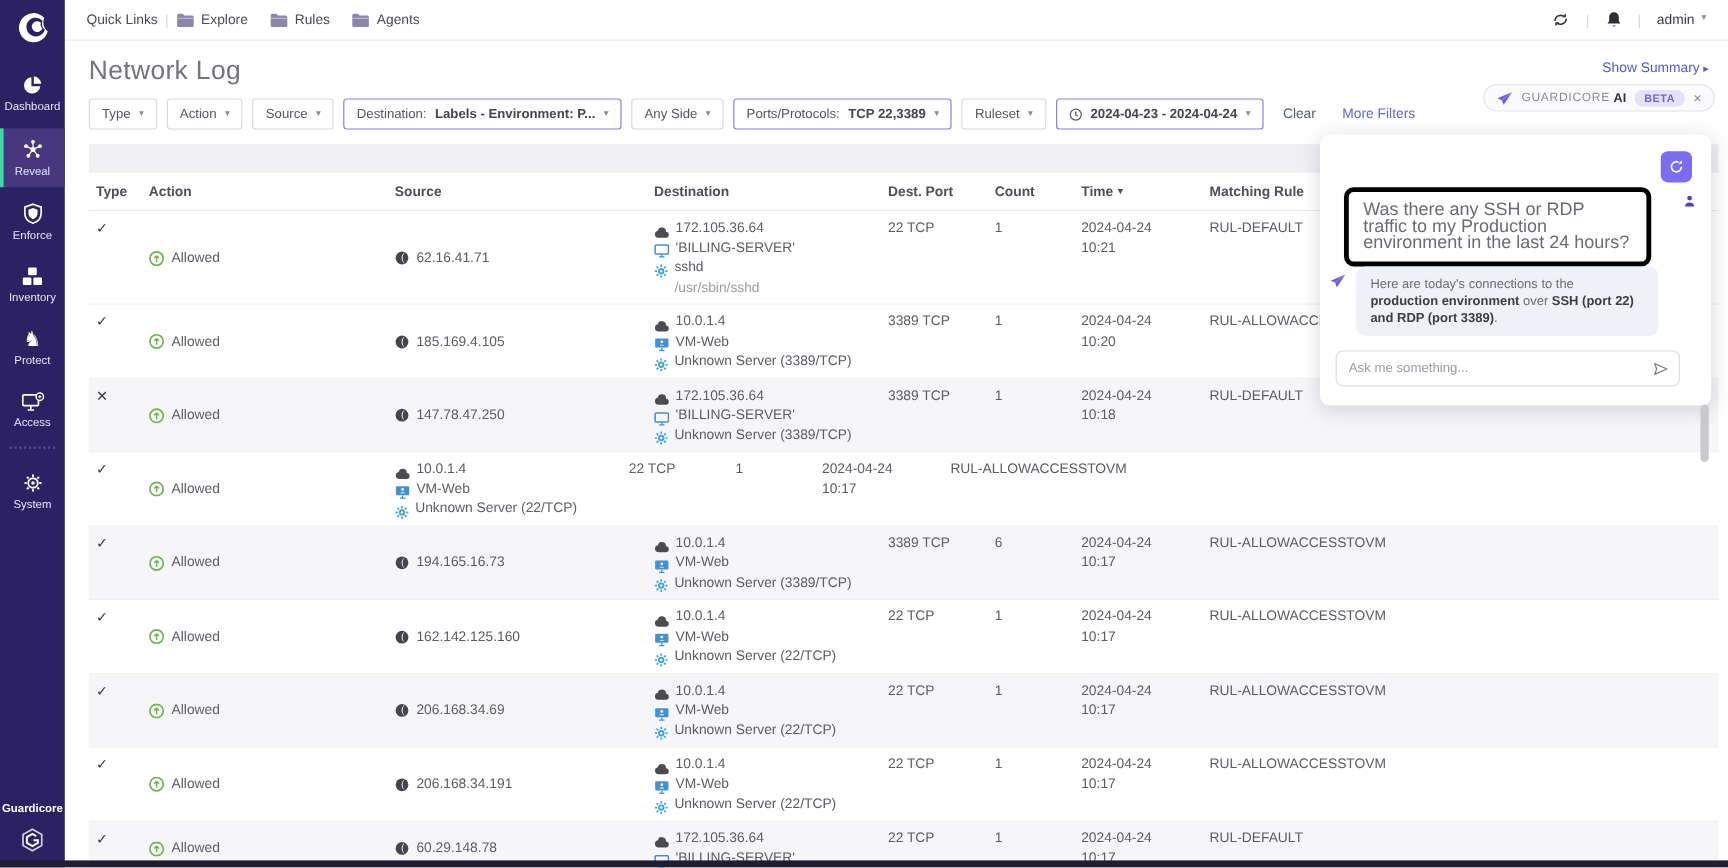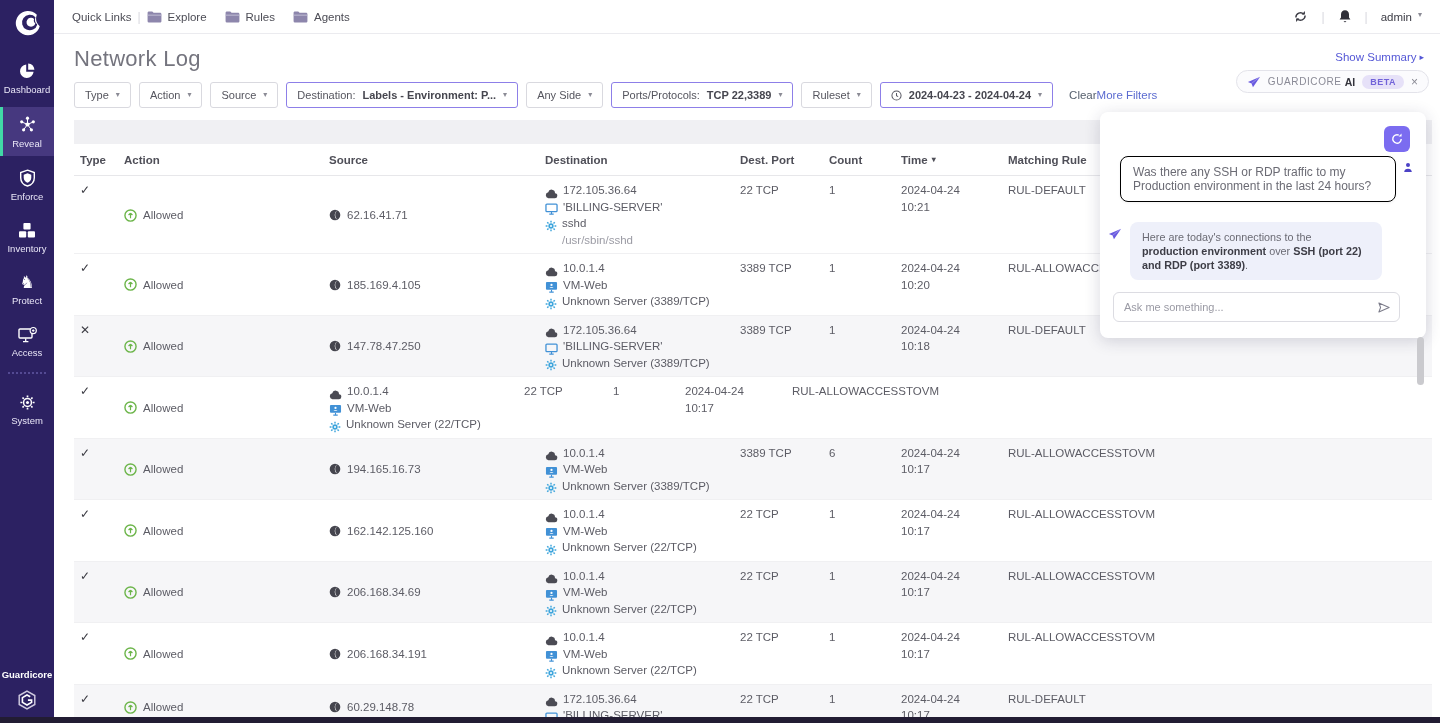--- a/index.html
+++ b/index.html
@@ -32,21 +32,21 @@
 .page-title{font-size:22px;font-weight:300;color:#74747e;letter-spacing:.3px}
 .show-summary{margin-left:auto;margin-top:5px;font-size:11.5px;color:#5457d6;cursor:pointer;display:flex;align-items:center;gap:3px}
 .show-summary .arr{font-size:9px}
 .filter-row{display:flex;align-items:center;padding:10px 20px 0 20px}
 .filter-btns{display:flex;align-items:center;gap:8px}
 .filter-btn{display:flex;align-items:center;gap:7px;height:26px;padding:0 10px;background:#fff;border:1px solid #d9d9df;border-radius:3px;font-size:11px;color:#55555e;cursor:pointer;font-family:inherit;white-space:nowrap}
 .filter-btn.active{border-color:#8d7fe8}
 .filter-btn .val{font-weight:700;color:#46464f}
 .link{font-size:11.5px;cursor:pointer;white-space:nowrap}
 .clear-link{color:#56606e;margin-left:16px}
-.more-link{color:#5b6bd0;}
+.more-link{color:#5b6bd0;margin-left:22px}
 
 .ai-pill{position:absolute;right:11px;top:70px;height:23px;display:flex;align-items:center;gap:7px;padding:0 10px;background:#fbfbfd;border:1px solid #e3e3ea;border-radius:12px;z-index:30;cursor:pointer}
 .pill-brand{font-size:10px;letter-spacing:.6px;color:#8a8a96}
 .pill-ai{font-size:10.5px;font-weight:700;color:#33333c;margin-left:-4px}
 .pill-beta{font-size:9px;font-weight:700;letter-spacing:.5px;color:#7263d9;background:#e6e1f8;border-radius:9px;padding:2px 8px}
 .pill-x{font-size:12px;color:#8a8a94;cursor:pointer;line-height:1}
 
 .table{margin:12px 8px 0 20px}
 .strip{height:24px;background:#f0f0f3}
 .thead{display:flex;align-items:center;height:32px;border-bottom:1px solid #e7e7ea;background:#fff}
@@ -63,21 +63,21 @@
 .w-count{width:72px}
 .w-time{width:107px}
 .w-rule{flex:1}
 .type-mark{font-size:12px;color:#3c3c44}
 .iconline{display:flex;align-items:center;gap:6px}
 .dline{display:flex;align-items:flex-end;gap:5px}
 .dline.dim{color:#9b9ba4;padding-left:17px}
 
 .ai-panel{position:absolute;left:1100px;top:112px;width:326px;height:226px;background:#fff;border-radius:8px;box-shadow:0 3px 16px rgba(40,40,80,.18);z-index:35}
 .ai-reset{position:absolute;top:14px;right:16px;width:26px;height:26px;border-radius:6px;background:#7b6cf0;display:flex;align-items:center;justify-content:center;cursor:pointer;border:none}
-.msg-user{position:absolute;top:44px;left:20px;width:276px;background:#fff;border:1px solid #000000;border-radius:8px;box-shadow:0 1px 3px rgba(0,0,0,.05);padding:8px 12px;font-size:12px;line-height:14px;color:#6b6b74}
+.msg-user{position:absolute;top:44px;left:20px;width:256px;background:#fff;border:4px solid #000000;border-radius:8px;box-shadow:0 1px 3px rgba(0,0,0,.05);padding:8px 12px;font-size:15px;line-height:14px;color:#6b6b74}
 .user-avatar{position:absolute;top:50px;right:13px}
 .ai-avatar{position:absolute;top:116px;left:8px}
 .msg-ai{position:absolute;top:110px;left:30px;width:252px;background:#eef0fa;border-radius:8px;padding:8px 12px;font-size:10.8px;line-height:14px;color:#6b6b74}
 .msg-ai b{color:#3d3d46}
 .chat-input-wrap{position:absolute;left:13px;right:26px;top:180px;height:30px;border:1px solid #dcdce2;border-radius:6px;display:flex;align-items:center;padding:0 8px 0 10px;background:#fff}
 .chat-input{border:none;outline:none;flex:1;font-size:11px;color:#55555e;font-family:inherit}
 .chat-input::placeholder{color:#9a9aa4}
 .send-btn{background:none;border:none;cursor:pointer;display:flex;align-items:center}
 
 .scroll-thumb{position:absolute;left:1417px;top:337px;width:7px;height:48px;border-radius:4px;background:#cacace;z-index:36;cursor:pointer}

